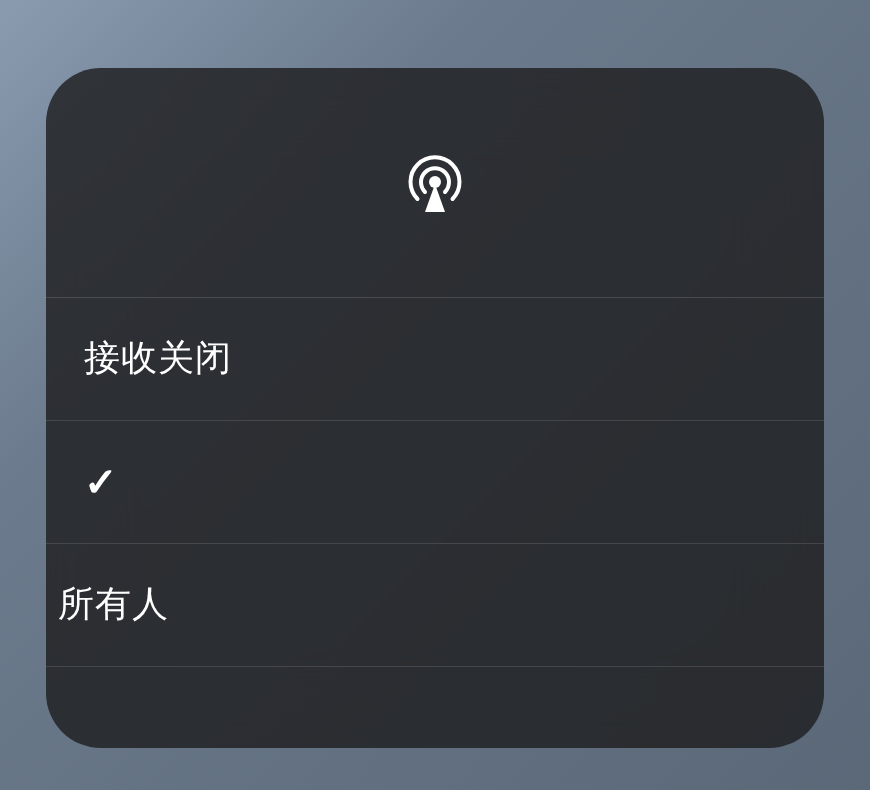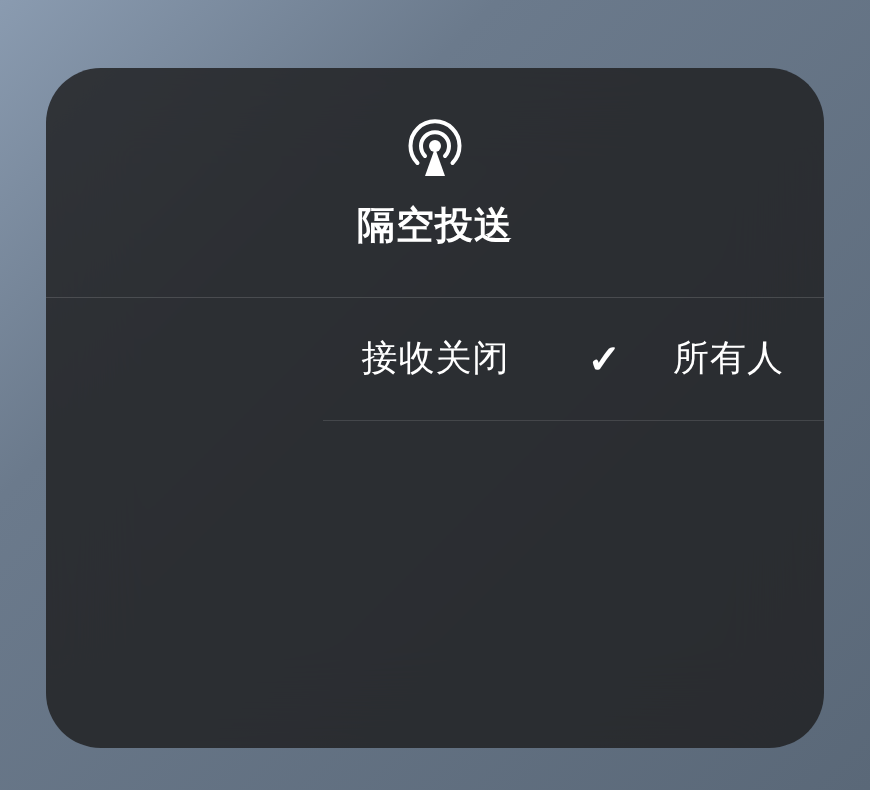--- a/index.html
+++ b/index.html
@@ -50,22 +50,21 @@
     .title {
       color: #ffffff;
       font-size: 38px;
       font-weight: 600;
       letter-spacing: 1px;
     }
     
     .options {
       flex: 1;
       display: flex;
-      flex-direction: row;
-      justify-content: flex-end;
+      flex-direction: column;
     }
     
     .option-item {
       height: 123px;
       display: flex;
       align-items: center;
       justify-content: space-between;
       padding: 0 40px 0 38px;
       border-bottom: 1px solid rgba(255, 255, 255, 0.12);
       cursor: pointer;
@@ -100,21 +99,20 @@
 <div class="panel">
   <div class="header">
     <div class="icon-wrapper">
       <svg width="64" height="64" viewBox="0 0 64 64" fill="none">
         <circle cx="32" cy="32" r="6" fill="#ffffff"></circle>
         <path d="M 22 42 A 14 14 0 1 1 42 42" stroke="#ffffff" stroke-width="4" fill="none" stroke-linecap="round"></path>
         <path d="M 14.5 49 A 24.5 24.5 0 1 1 49.5 49" stroke="#ffffff" stroke-width="4" fill="none" stroke-linecap="round"></path>
         <path d="M 32 34 L 22 62 L 42 62 Z" fill="#ffffff"></path>
       </svg>
     </div>
-    <div class="title">隔空投送</div>
   </div>
 
   <div class="options">
     <div class="option-item">
       <span class="option-label">接收关闭</span>
 
     </div>
     <div class="option-item">
       <span class="checkmark visible">✓</span>
     </div>

